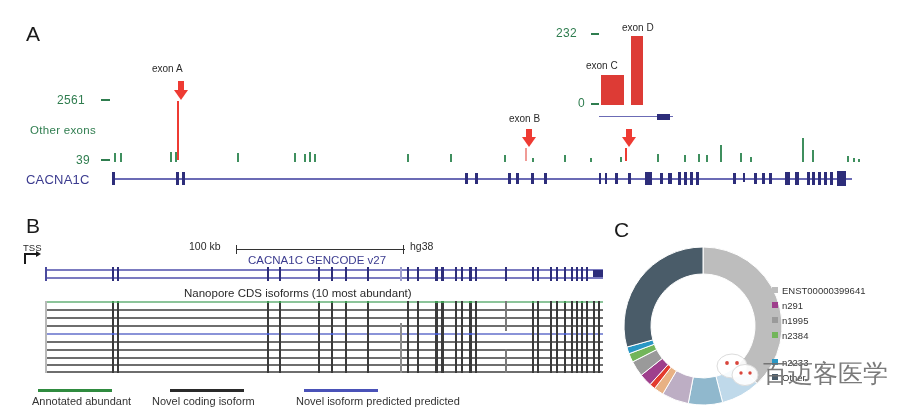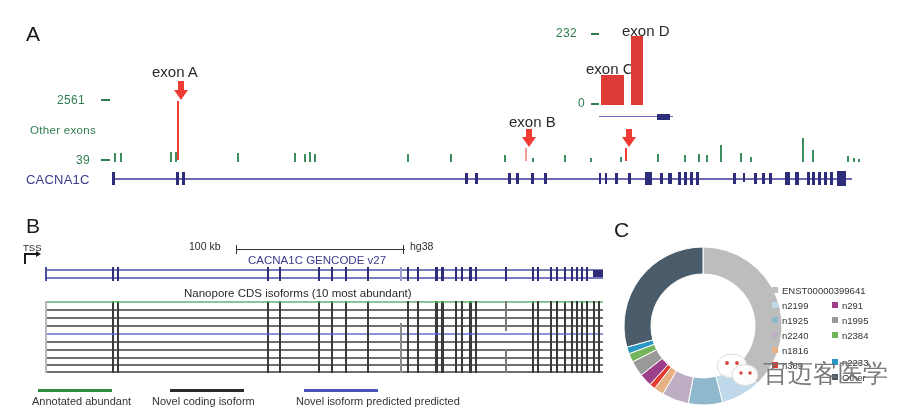--- a/index.html
+++ b/index.html
@@ -1,21 +1,21 @@
 <!DOCTYPE html>
 <html><head>
 <meta charset="utf-8">
 <style>
   html,body{margin:0;padding:0;background:#ffffff;}
   body{width:903px;height:415px;position:relative;overflow:hidden;
        font-family:"Liberation Sans", sans-serif;color:#222;}
   .abs{position:absolute;}
   .panel-letter{font-size:21px;color:#1a1a1a;font-family:"Liberation Sans",sans-serif;}
   .axis-num{font-size:12px;color:#2f7d4f;letter-spacing:.3px;}
-  .exon-lbl{font-size:15px;color:#2a2a2a;}
+  .exon-lbl{font-size:10px;color:#2a2a2a;}
   .trackline{position:absolute;background:#6b6bb5;height:1.5px;}
   .exonbar{position:absolute;background:#2d2d7a;}
   .gtick{position:absolute;background:#3f8f5e;width:1.6px;bottom:0;}
   .rtick{position:absolute;background:#ee3b33;width:2px;}
   .redbar{position:absolute;background:#dd3b35;}
   .isorow{position:absolute;height:2px;}
   .isotick{position:absolute;width:1.6px;}
   .legline{position:absolute;height:3px;}
   .leg-text{font-size:11px;color:#333;font-family:"Liberation Sans",sans-serif;}
   .swatch{display:inline-block;width:6px;height:6px;margin-right:4px;vertical-align:1px;}
@@ -290,27 +290,20 @@
       </g>
   </svg>
 </div>
 
 <div class="abs" style="left:772px;top:285px;width:128px;">
   <div class="lgitem" style="margin-bottom:4px;">
     <span class="swatch" style="background:#bdbdbd;"></span><span>ENST00000399641</span>
   </div>
   <div style="display:flex;">
     <div style="width:60px;">
-      <div class="lgitem" style="margin-bottom:4px;"><span class="swatch" style="background:#bfd9ea;"></span><span>n2199</span></div>
-      <div class="lgitem" style="margin-bottom:4px;"><span class="swatch" style="background:#90b8cd;"></span><span>n1925</span></div>
-      <div class="lgitem" style="margin-bottom:4px;"><span class="swatch" style="background:#bdaec4;"></span><span>n2240</span></div>
-      <div class="lgitem" style="margin-bottom:4px;"><span class="swatch" style="background:#e8b184;"></span><span>n1816</span></div>
-      <div class="lgitem"><span class="swatch" style="background:#e33b2e;"></span><span>n389</span></div>
-    </div>
-    <div style="width:60px;">
       <div class="lgitem" style="margin-bottom:4px;"><span class="swatch" style="background:#9e3f8c;"></span><span>n291</span></div>
       <div class="lgitem" style="margin-bottom:4px;"><span class="swatch" style="background:#9a9a9a;"></span><span>n1995</span></div>
       <div class="lgitem" style="margin-bottom:16px;"><span class="swatch" style="background:#72b55a;"></span><span>n2384</span></div>
       <div class="lgitem" style="margin-bottom:4px;"><span class="swatch" style="background:#2a97c4;"></span><span>n2233</span></div>
       <div class="lgitem"><span class="swatch" style="background:#4a5c69;"></span><span>Other</span></div>
     </div>
   </div>
 </div>
 
 <div class="abs" style="left:716px;top:352px;width:44px;height:36px;">

